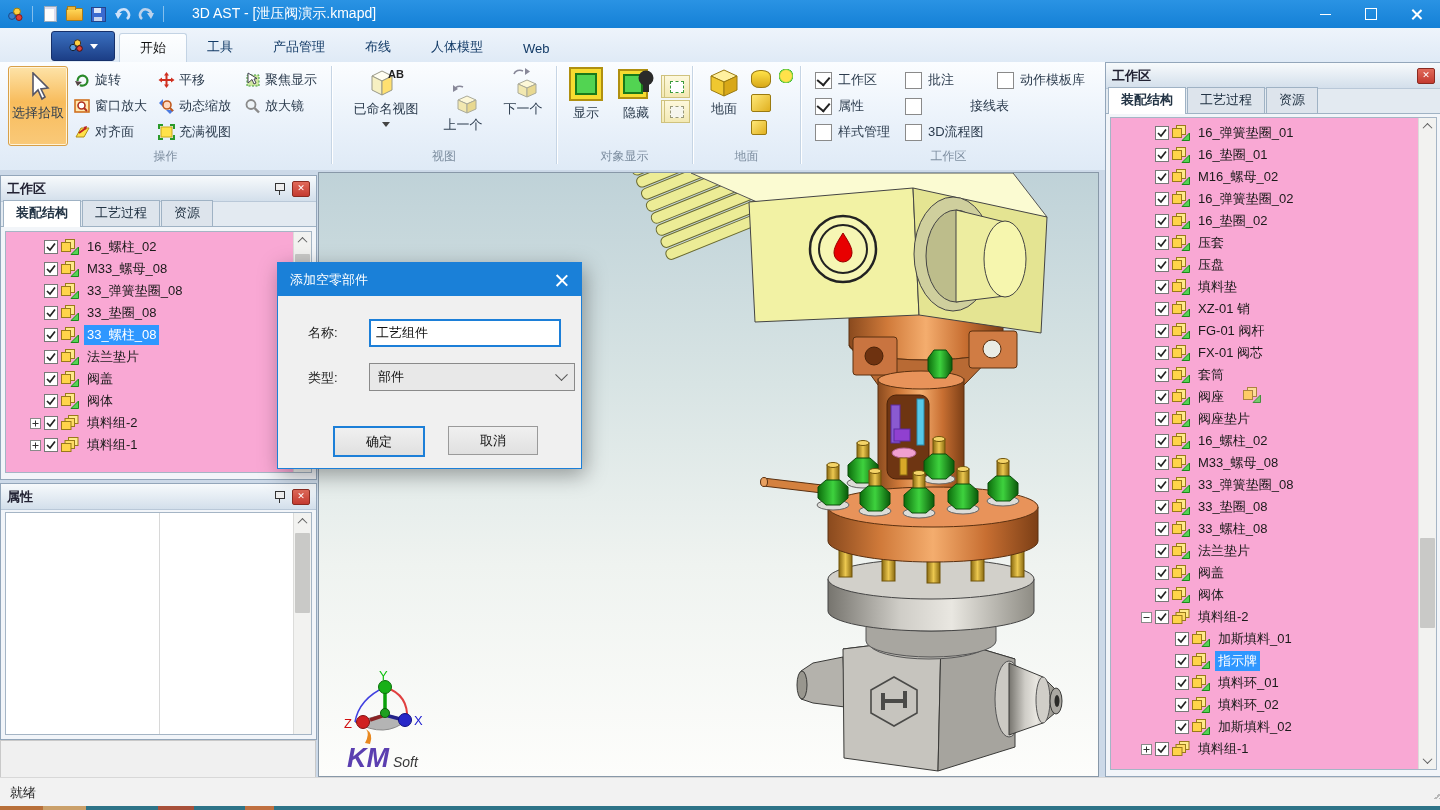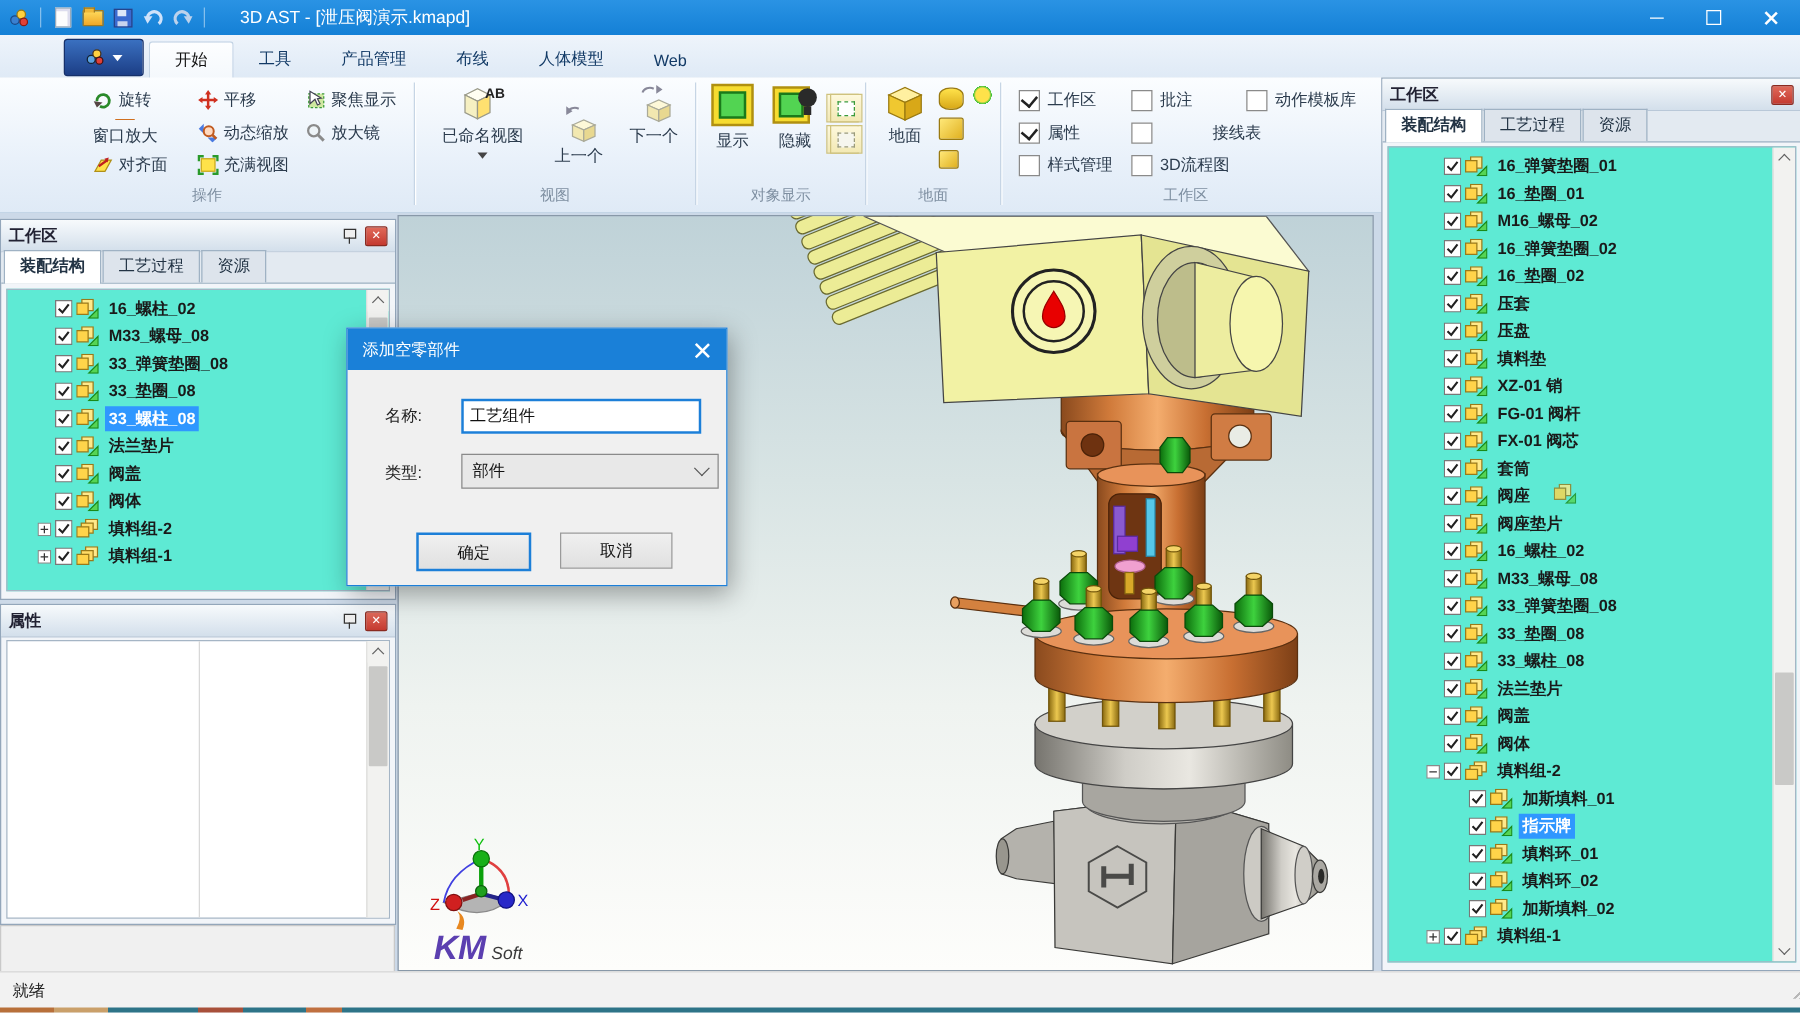--- a/index.html
+++ b/index.html
@@ -82,21 +82,21 @@
   .panel-titlebar .sp{flex:1;}
   .pin-icon{width:13px;height:13px;position:relative;margin-right:6px;}
   .pin-icon::before{content:"";position:absolute;left:2px;top:1px;width:8px;height:6px;border:1.5px solid #333;background:#eee;}
   .pin-icon::after{content:"";position:absolute;left:5.5px;top:8px;width:1.5px;height:5px;background:#333;}
   .close-btn{width:16px;height:14px;background:linear-gradient(180deg,#e06a5a,#c43a30);border:1px solid #8a2a20;border-radius:2px;
     color:#fff;font-size:9px;line-height:12px;text-align:center;font-weight:bold;}
   .close-btn::before{content:"✕";}
   .doc-tabs{display:flex;height:24px;background:#e3eaf1;border-bottom:1px solid #9fb2c4;padding-left:2px;align-items:flex-end;}
   .doc-tab{font-size:13px;padding:3px 12px 4px 12px;color:#234;border:1px solid #9fb2c4;border-bottom:none;background:#dde4ec;margin-right:1px;}
   .doc-tab.active{background:#fff;font-weight:bold;margin-bottom:-1px;padding-bottom:5px;}
-  .tree-area{position:absolute;left:4px;right:4px;bottom:6px;background:#5eead4;border:1px solid #a5b5c5;overflow:hidden;font-weight:bold;}
+  .tree-area{position:absolute;left:4px;right:4px;bottom:6px;background:#f9a8d4;border:1px solid #a5b5c5;overflow:hidden;}
   .tree-rows{position:absolute;left:0;top:4px;right:17px;}
   .tree-row{display:flex;align-items:center;height:22px;font-size:13px;color:#1a1a1a;white-space:nowrap;}
   .tree-row .slot{width:14px;display:flex;justify-content:center;flex:none;}
   .tree-row .cbx{margin:0 3px 0 2px;flex:none;display:flex;}
   .tree-row .pic{margin-right:5px;flex:none;display:flex;}
   .tree-label{padding:1px 3px;}
   .tree-label.selected{background:#2f97ff;color:#fff;}
 
   
   .vscroll{position:absolute;top:0;right:0;width:17px;bottom:0;background:#f2f2f0;border-left:1px solid #dcdcda;}
@@ -215,20 +215,26 @@
     <span class="ribbon-tab">Web</span>
     <div class="help-zone">
       <span class="help-circle">?</span>
       <span class="caret-down-dark"></span>
     </div>
   </div>
 
   <div class="abs ribbon">
 
     <div class="rgroup" style="left:0;width:331px;">
+      <div class="rbig select-pick">
+        <svg width="24" height="30">
+            <polygon points="7,1 7,23 12,18 16,27 19,25 15,17 22,16" fill="#fff" stroke="#556" stroke-width="1.6"></polygon>
+          </svg>
+        <span class="lbl">选择拾取</span>
+      </div>
       <div class="rbtn" style="left:74px;top:6px;">
         <svg width="17" height="16">
             <path d="M3.5,9 a5,5 0 1 1 2.5,4" fill="none" stroke="#2a8a2a" stroke-width="2.2"></path>
             <polygon points="1,9 8,10 3.5,14" fill="#544"></polygon>
           </svg>
         <span>旋转</span>
       </div>
       <div class="rbtn" style="left:158px;top:6px;">
         <svg width="17" height="16" viewBox="0 0 16 16">
             <path d="M8,2 L8,14 M2,8 L14,8" stroke="#d03020" stroke-width="2"></path>
@@ -239,21 +245,21 @@
           </svg>
         <span>平移</span>
       </div>
       <div class="rbtn" style="left:244px;top:6px;">
         <svg width="17" height="16">
             <rect x="3" y="3" width="12" height="11" fill="#cfe8a0" stroke="#3a9a3a" stroke-dasharray="2,1.5"></rect>
             <polygon points="4,1 4,11 8,7.5 10,12 12,11 10,7 13,6.5" fill="#fff" stroke="#445"></polygon>
           </svg>
         <span>聚焦显示</span>
       </div>
-      <div class="rbtn" style="left:74px;top:32px;flex-direction:column;">
+      <div class="rbtn" style="left:74px;top:32px;">
         <svg width="17" height="16">
             <rect x="1" y="2" width="14" height="12" fill="#ffe9b0" stroke="#d07020" stroke-width="1.6"></rect>
             <circle cx="7.5" cy="7.5" r="3.5" fill="#fff" stroke="#b03020" stroke-width="1.6"></circle>
             <line x1="10" y1="10" x2="13" y2="13" stroke="#b03020" stroke-width="2"></line>
           </svg>
         <span>窗口放大</span>
       </div>
       <div class="rbtn" style="left:158px;top:32px;">
         <svg width="17" height="16">
             <polygon points="1,5 5,1 5,9" fill="#4a7ae0"></polygon>

